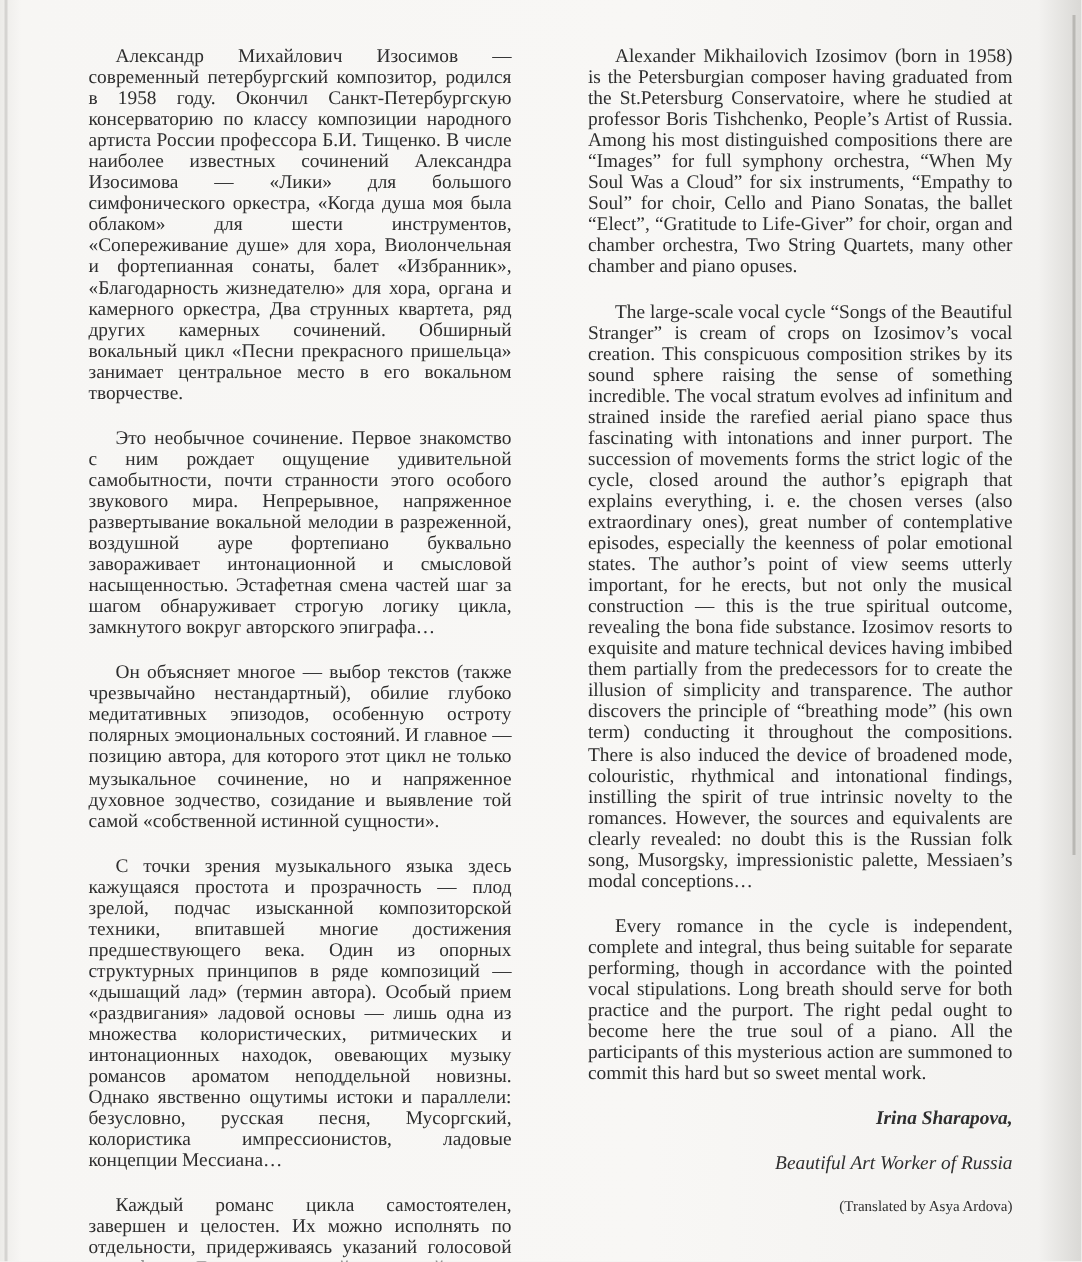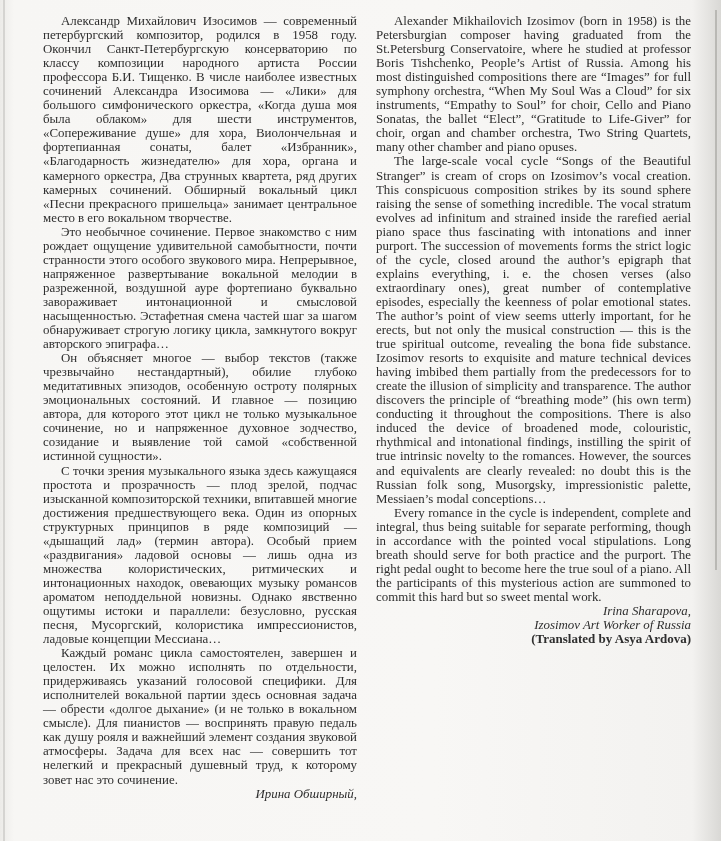--- a/index.html
+++ b/index.html
@@ -22,27 +22,27 @@
       position: absolute; right: 4px; top: 10px; width: 2px; height: 560px;
       background: #b9b8b4;
     }
     .col {
       position: absolute; top: 14px;
       font-size: 12.9px; line-height: 14.05px;
       text-align: justify;
     }
     .col-ru { left: 43px; width: 314px; }
     .col-en { left: 376px; width: 315px; }
-    .col p { margin: 0; text-indent: 18px; }
+    .col p { margin: 16px; text-indent: 18px; }
     .sig {
       text-align: right; text-indent: 0 !important;
     }
-    .sig-name { font-weight: normal; font-style: italic; }
+    .sig-name { font-weight: bold; font-style: italic; }
     .sig-title { font-style: italic; }
-    .sig-trans { font-size: 13px; font-weight: bold; }
+    .sig-trans { font-size: 10px; }
   </style>
 </head>
 <body>
 
 <div class="page">
   <div class="edge-left"></div>
   <div class="edge-right"></div>
 
   <div class="col col-ru">
     <p>Александр Михайлович Изосимов — современный петербургский композитор, родился в 1958 году. Окончил Санкт-Петербургскую консерваторию по классу композиции народного артиста России профессора Б.И. Тищенко. В числе наиболее известных сочинений Александра Изосимова — «Лики» для большого симфонического оркестра, «Когда душа моя была облаком» для шести инструментов, «Сопереживание душе» для хора, Виолончельная и фортепианная сонаты, балет «Избранник», «Благодарность жизнедателю» для хора, органа и камерного оркестра, Два струнных квартета, ряд других камерных сочинений. Обширный вокальный цикл «Песни прекрасного пришельца» занимает центральное место в его вокальном творчестве.</p>
@@ -51,16 +51,16 @@
     <p>С точки зрения музыкального языка здесь кажущаяся простота и прозрачность — плод зрелой, подчас изысканной композиторской техники, впитавшей многие достижения предшествующего века. Один из опорных структурных принципов в ряде композиций — «дышащий лад» (термин автора). Особый прием «раздвигания» ладовой основы — лишь одна из множества колористических, ритмических и интонационных находок, овевающих музыку романсов ароматом неподдельной новизны. Однако явственно ощутимы истоки и параллели: безусловно, русская песня, Мусоргский, колористика импрессионистов, ладовые концепции Мессиана…</p>
     <p>Каждый романс цикла самостоятелен, завершен и целостен. Их можно исполнять по отдельности, придерживаясь указаний голосовой специфики. Для исполнителей вокальной партии здесь основная задача — обрести «долгое дыхание» (и не только в вокальном смысле). Для пианистов — воспринять правую педаль как душу рояля и важнейший элемент создания звуковой атмосферы. Задача для всех нас — совершить тот нелегкий и прекрасный душевный труд, к которому зовет нас это сочинение.</p>
     <p class="sig sig-name">Ирина Обширный,</p>
   </div>
 
   <div class="col col-en">
     <p>Alexander Mikhailovich Izosimov (born in 1958) is the Petersburgian composer having graduated from the St.Petersburg Conservatoire, where he studied at professor Boris Tishchenko, People’s Artist of Russia. Among his most distinguished compositions there are “Images” for full symphony orchestra, “When My Soul Was a Cloud” for six instruments, “Empathy to Soul” for choir, Cello and Piano Sonatas, the ballet “Elect”, “Gratitude to Life-Giver” for choir, organ and chamber orchestra, Two String Quartets, many other chamber and piano opuses.</p>
     <p>The large-scale vocal cycle “Songs of the Beautiful Stranger” is cream of crops on Izosimov’s vocal creation. This conspicuous composition strikes by its sound sphere raising the sense of something incredible. The vocal stratum evolves ad infinitum and strained inside the rarefied aerial piano space thus fascinating with intonations and inner purport. The succession of movements forms the strict logic of the cycle, closed around the author’s epigraph that explains everything, i. e. the chosen verses (also extraordinary ones), great number of contemplative episodes, especially the keenness of polar emotional states. The author’s point of view seems utterly important, for he erects, but not only the musical construction — this is the true spiritual outcome, revealing the bona fide substance. Izosimov resorts to exquisite and mature technical devices having imbibed them partially from the predecessors for to create the illusion of simplicity and transparence. The author discovers the principle of “breathing mode” (his own term) conducting it throughout the compositions. There is also induced the device of broadened mode, colouristic, rhythmical and intonational findings, instilling the spirit of true intrinsic novelty to the romances. However, the sources and equivalents are clearly revealed: no doubt this is the Russian folk song, Musorgsky, impressionistic palette, Messiaen’s modal conceptions…</p>
     <p>Every romance in the cycle is independent, complete and integral, thus being suitable for separate performing, though in accordance with the pointed vocal stipulations. Long breath should serve for both practice and the purport. The right pedal ought to become here the true soul of a piano. All the participants of this mysterious action are summoned to commit this hard but so sweet mental work.</p>
     <p class="sig sig-name">Irina Sharapova,</p>
-    <p class="sig sig-title">Izosimov Art Worker of Russia</p>
+    <p class="sig sig-title">Beautiful Art Worker of Russia</p>
     <p class="sig sig-trans">(Translated by Asya Ardova)</p>
   </div>
 </div>
 
 </body></html>

